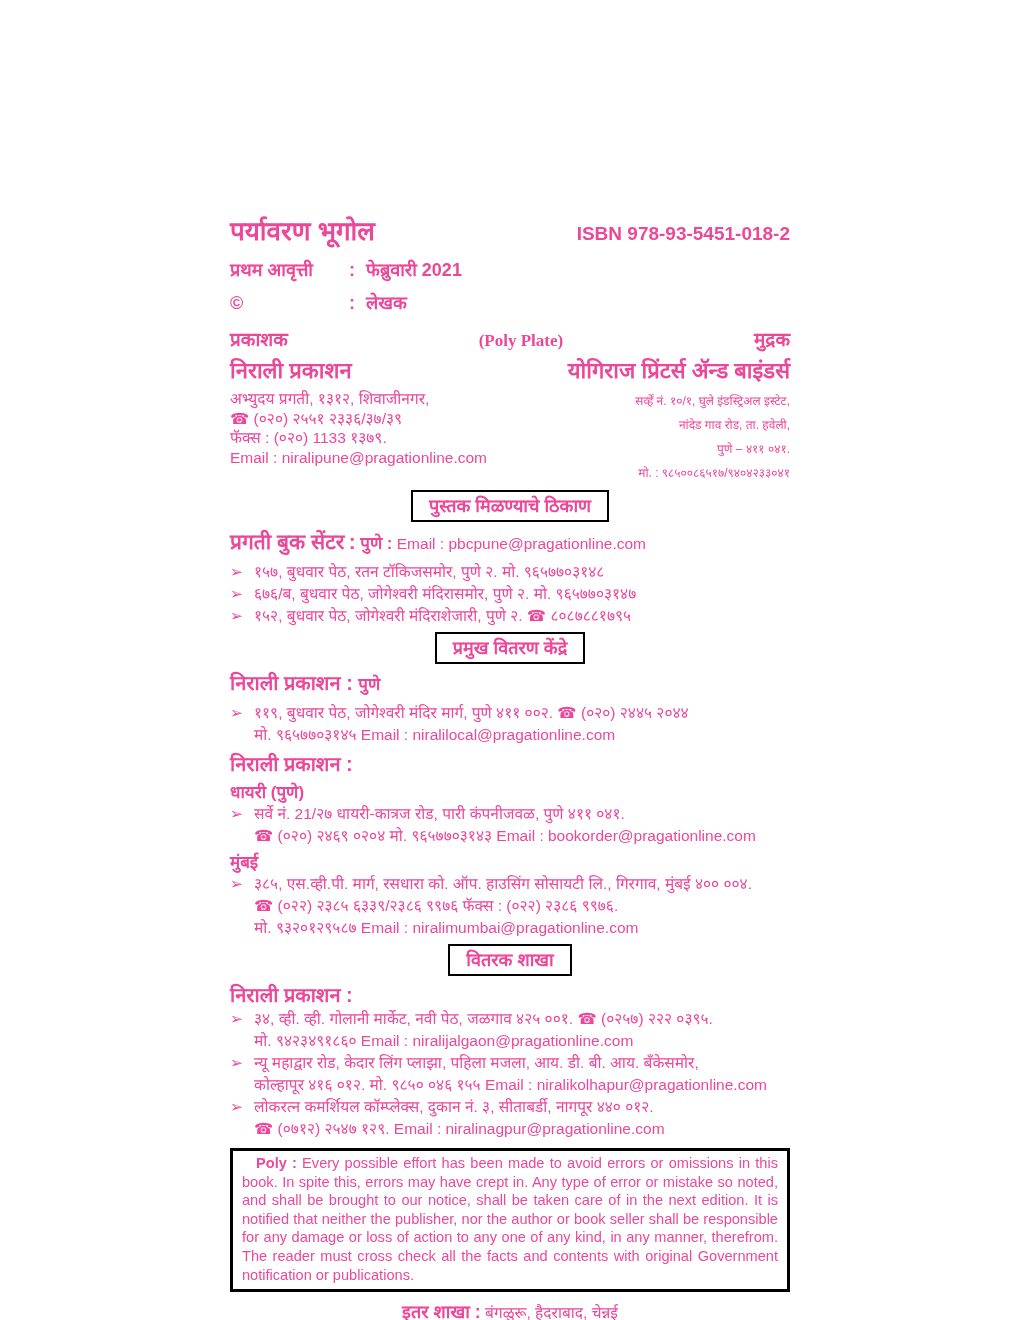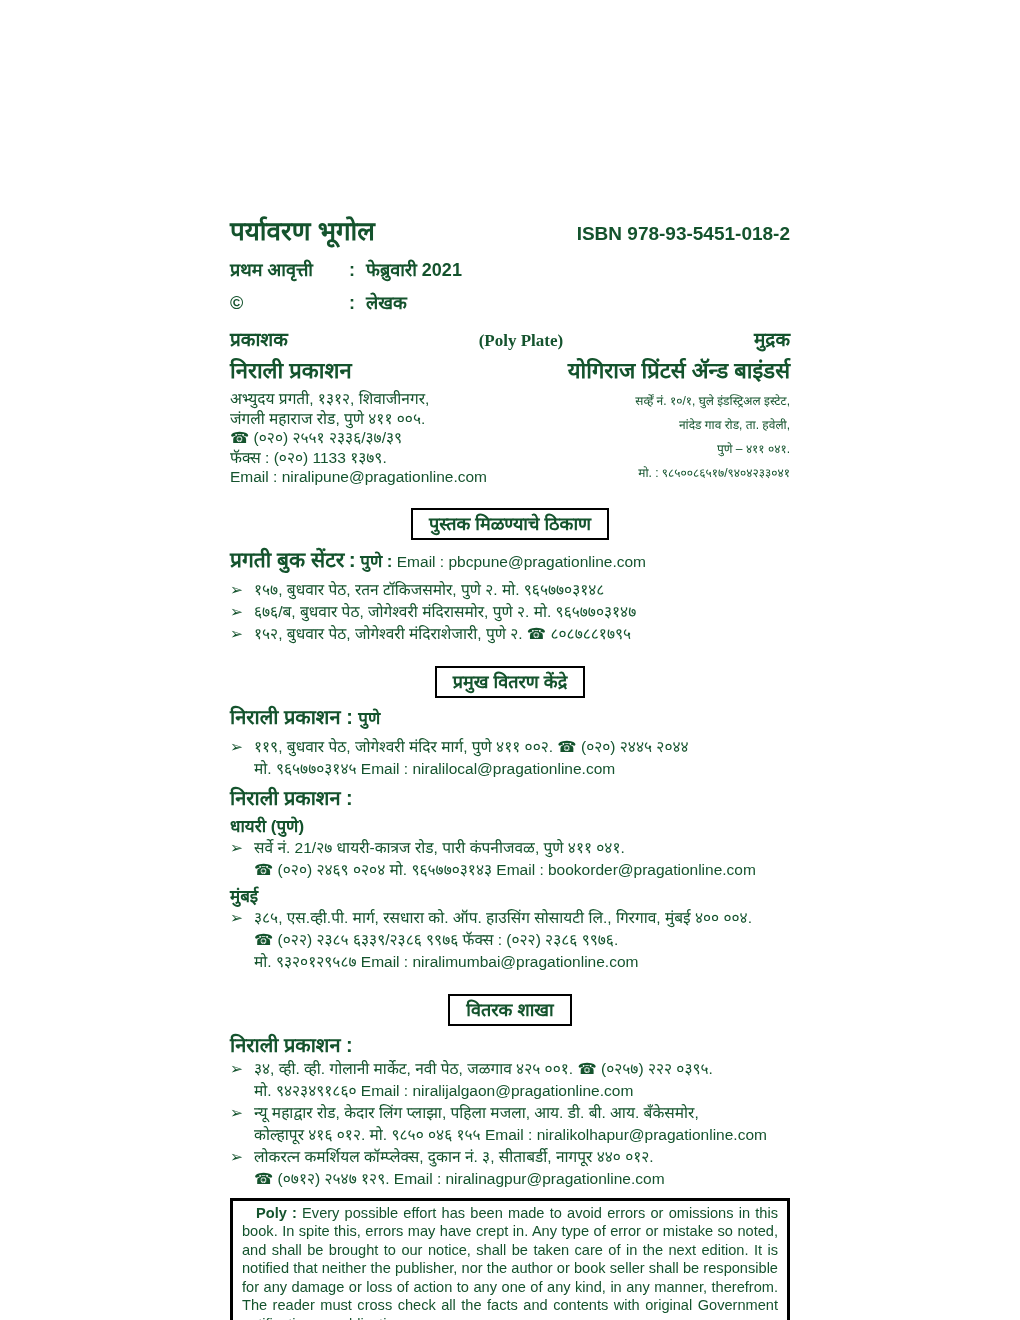--- a/index.html
+++ b/index.html
@@ -1,17 +1,17 @@
 <!DOCTYPE html>
 <html><head>
 <meta charset="utf-8">
 <style>
   html,body{margin:0;padding:0;background:#fff;}
   .page{position:relative;width:1020px;height:1320px;background:#ffffff;overflow:hidden;
-        font-family:"Liberation Sans","DejaVu Sans",sans-serif;color:#14532d;}
+        font-family:"Liberation Sans","DejaVu Sans",sans-serif;color:#ec4899;}
   .content{position:absolute;left:230px;top:212px;width:560px;}
 
   
   .header-row{display:flex;justify-content:space-between;align-items:baseline;}
   .book-title{font-size:26px;font-weight:bold;}
   .isbn{font-size:19px;font-weight:bold;}
   .meta-row{display:flex;align-items:baseline;margin-top:9px;font-weight:bold;font-size:18px;justify-content:center;}
   .meta-label{width:108px;}
   .meta-colon{width:28px;text-align:center;font-weight:bold;}
   .meta-value{flex:1;}
@@ -20,21 +20,21 @@
   .roles-row{display:flex;justify-content:space-between;align-items:baseline;margin-top:12px;}
   .role-label{font-size:19px;font-weight:bold;}
   .poly-plate{font-family:"Liberation Serif","DejaVu Serif",serif;font-size:17px;font-weight:bold;}
   .names-row{display:flex;justify-content:space-between;align-items:baseline;margin-top:2px;}
   .pub-name{font-size:22px;font-weight:bold;}
   .addr-row{display:flex;justify-content:space-between;margin-top:5px;}
   .addr-left{width:290px;font-size:15.5px;line-height:19.5px;text-align:left;}
   .addr-right{width:265px;font-size:12px;line-height:24px;text-align:right;}
 
   
-  .tag-box{display:table;margin:21px auto 5px;border:2px solid #000;padding:1px 16px 3px;
+  .tag-box{display:table;margin:5px auto 5px;border:2px solid #000;padding:1px 16px 3px;
            font-size:18px;font-weight:bold;text-align:center;}
 
   
   .pbc-line{margin-top:3px;}
   .pbc-name{font-size:21px;font-weight:bold;}
   .pbc-city{font-size:17px;font-weight:bold;}
   .pbc-email{font-size:15.5px;}
   .sep-b{font-weight:bold;}
 
   
@@ -87,21 +87,20 @@
     </div>
 
     <div class="names-row">
       <span class="pub-name">निराली प्रकाशन</span>
       <span class="pub-name">योगिराज प्रिंटर्स ॲन्ड बाइंडर्स</span>
     </div>
 
     <div class="addr-row">
       <div class="addr-left">
         <div>अभ्युदय प्रगती, १३१२, शिवाजीनगर,</div>
-        <div>जंगली महाराज रोड, पुणे ४११ ००५.</div>
         <div>☎ (०२०) २५५१ २३३६/३७/३९</div>
         <div>फॅक्स : (०२०) 1133 १३७९.</div>
         <div>Email : niralipune@pragationline.com</div>
       </div>
       <div class="addr-right">
         <div>सर्व्हें नं. १०/१, घुले इंडस्ट्रिअल इस्टेट,</div>
         <div>नांदेड गाव रोड, ता. हवेली,</div>
         <div>पुणे – ४११ ०४१.</div>
         <div>मो. : ९८५००८६५१७/९४०४२३३०४१</div>
       </div>

